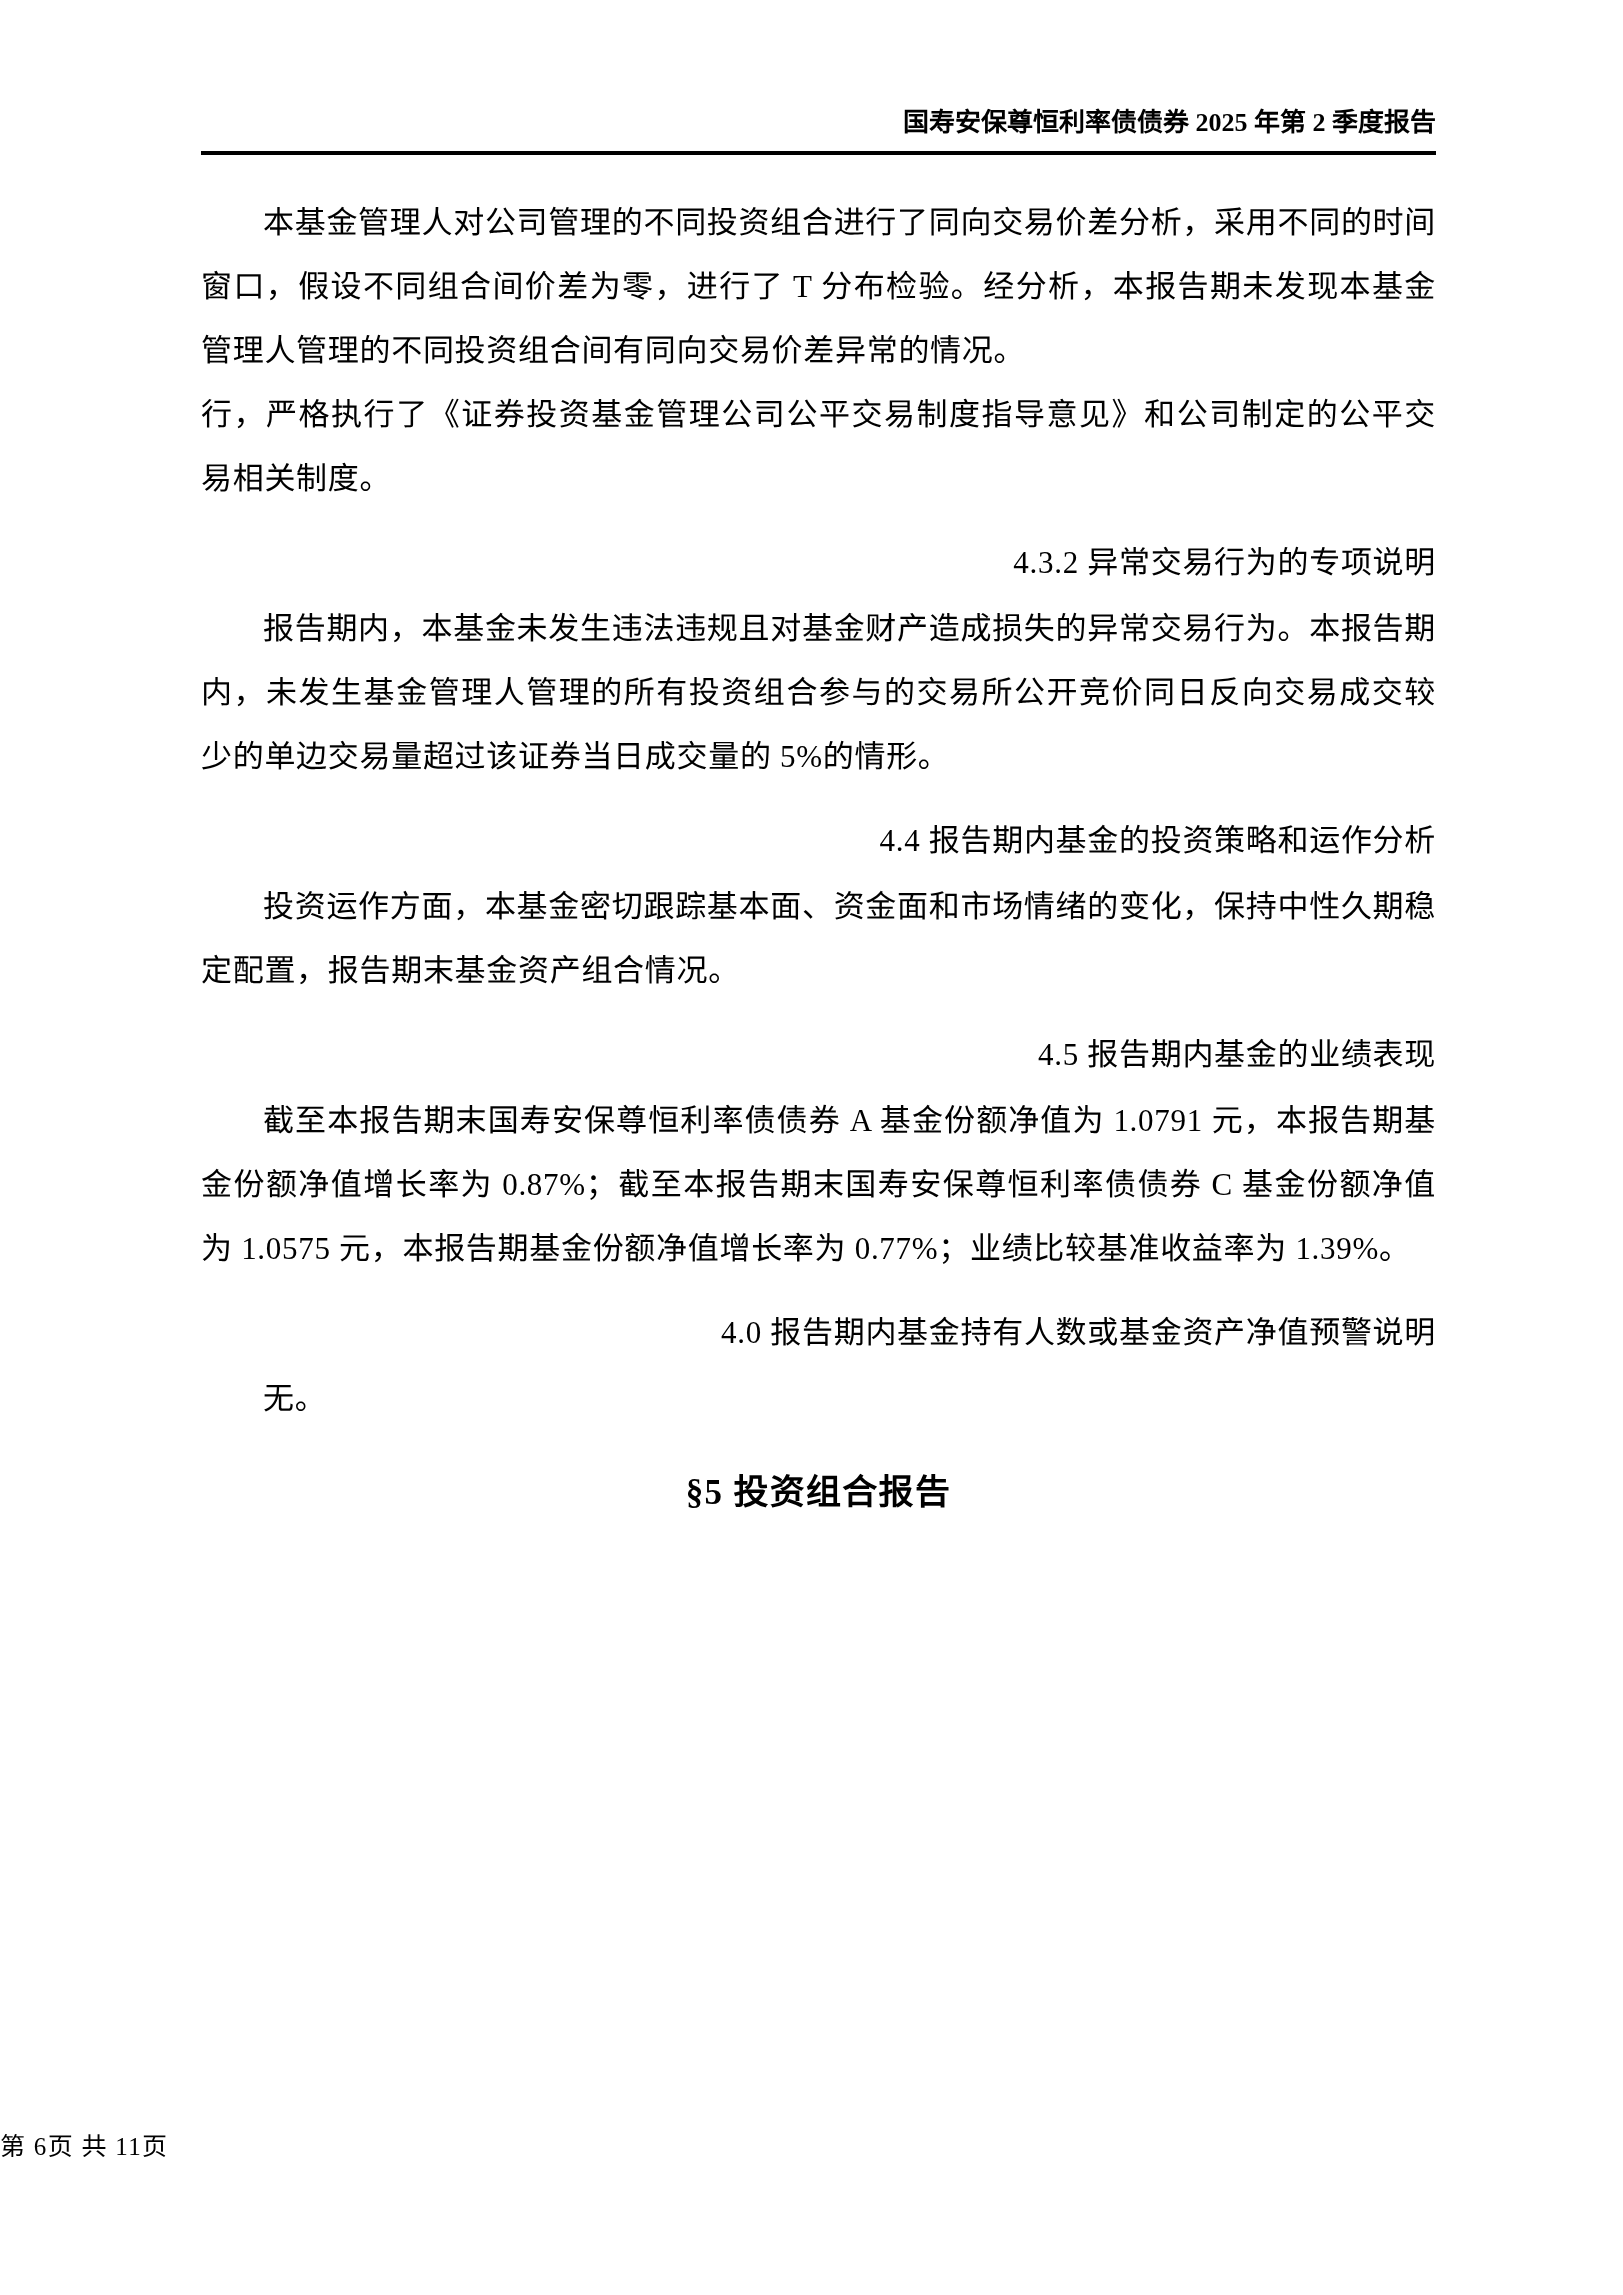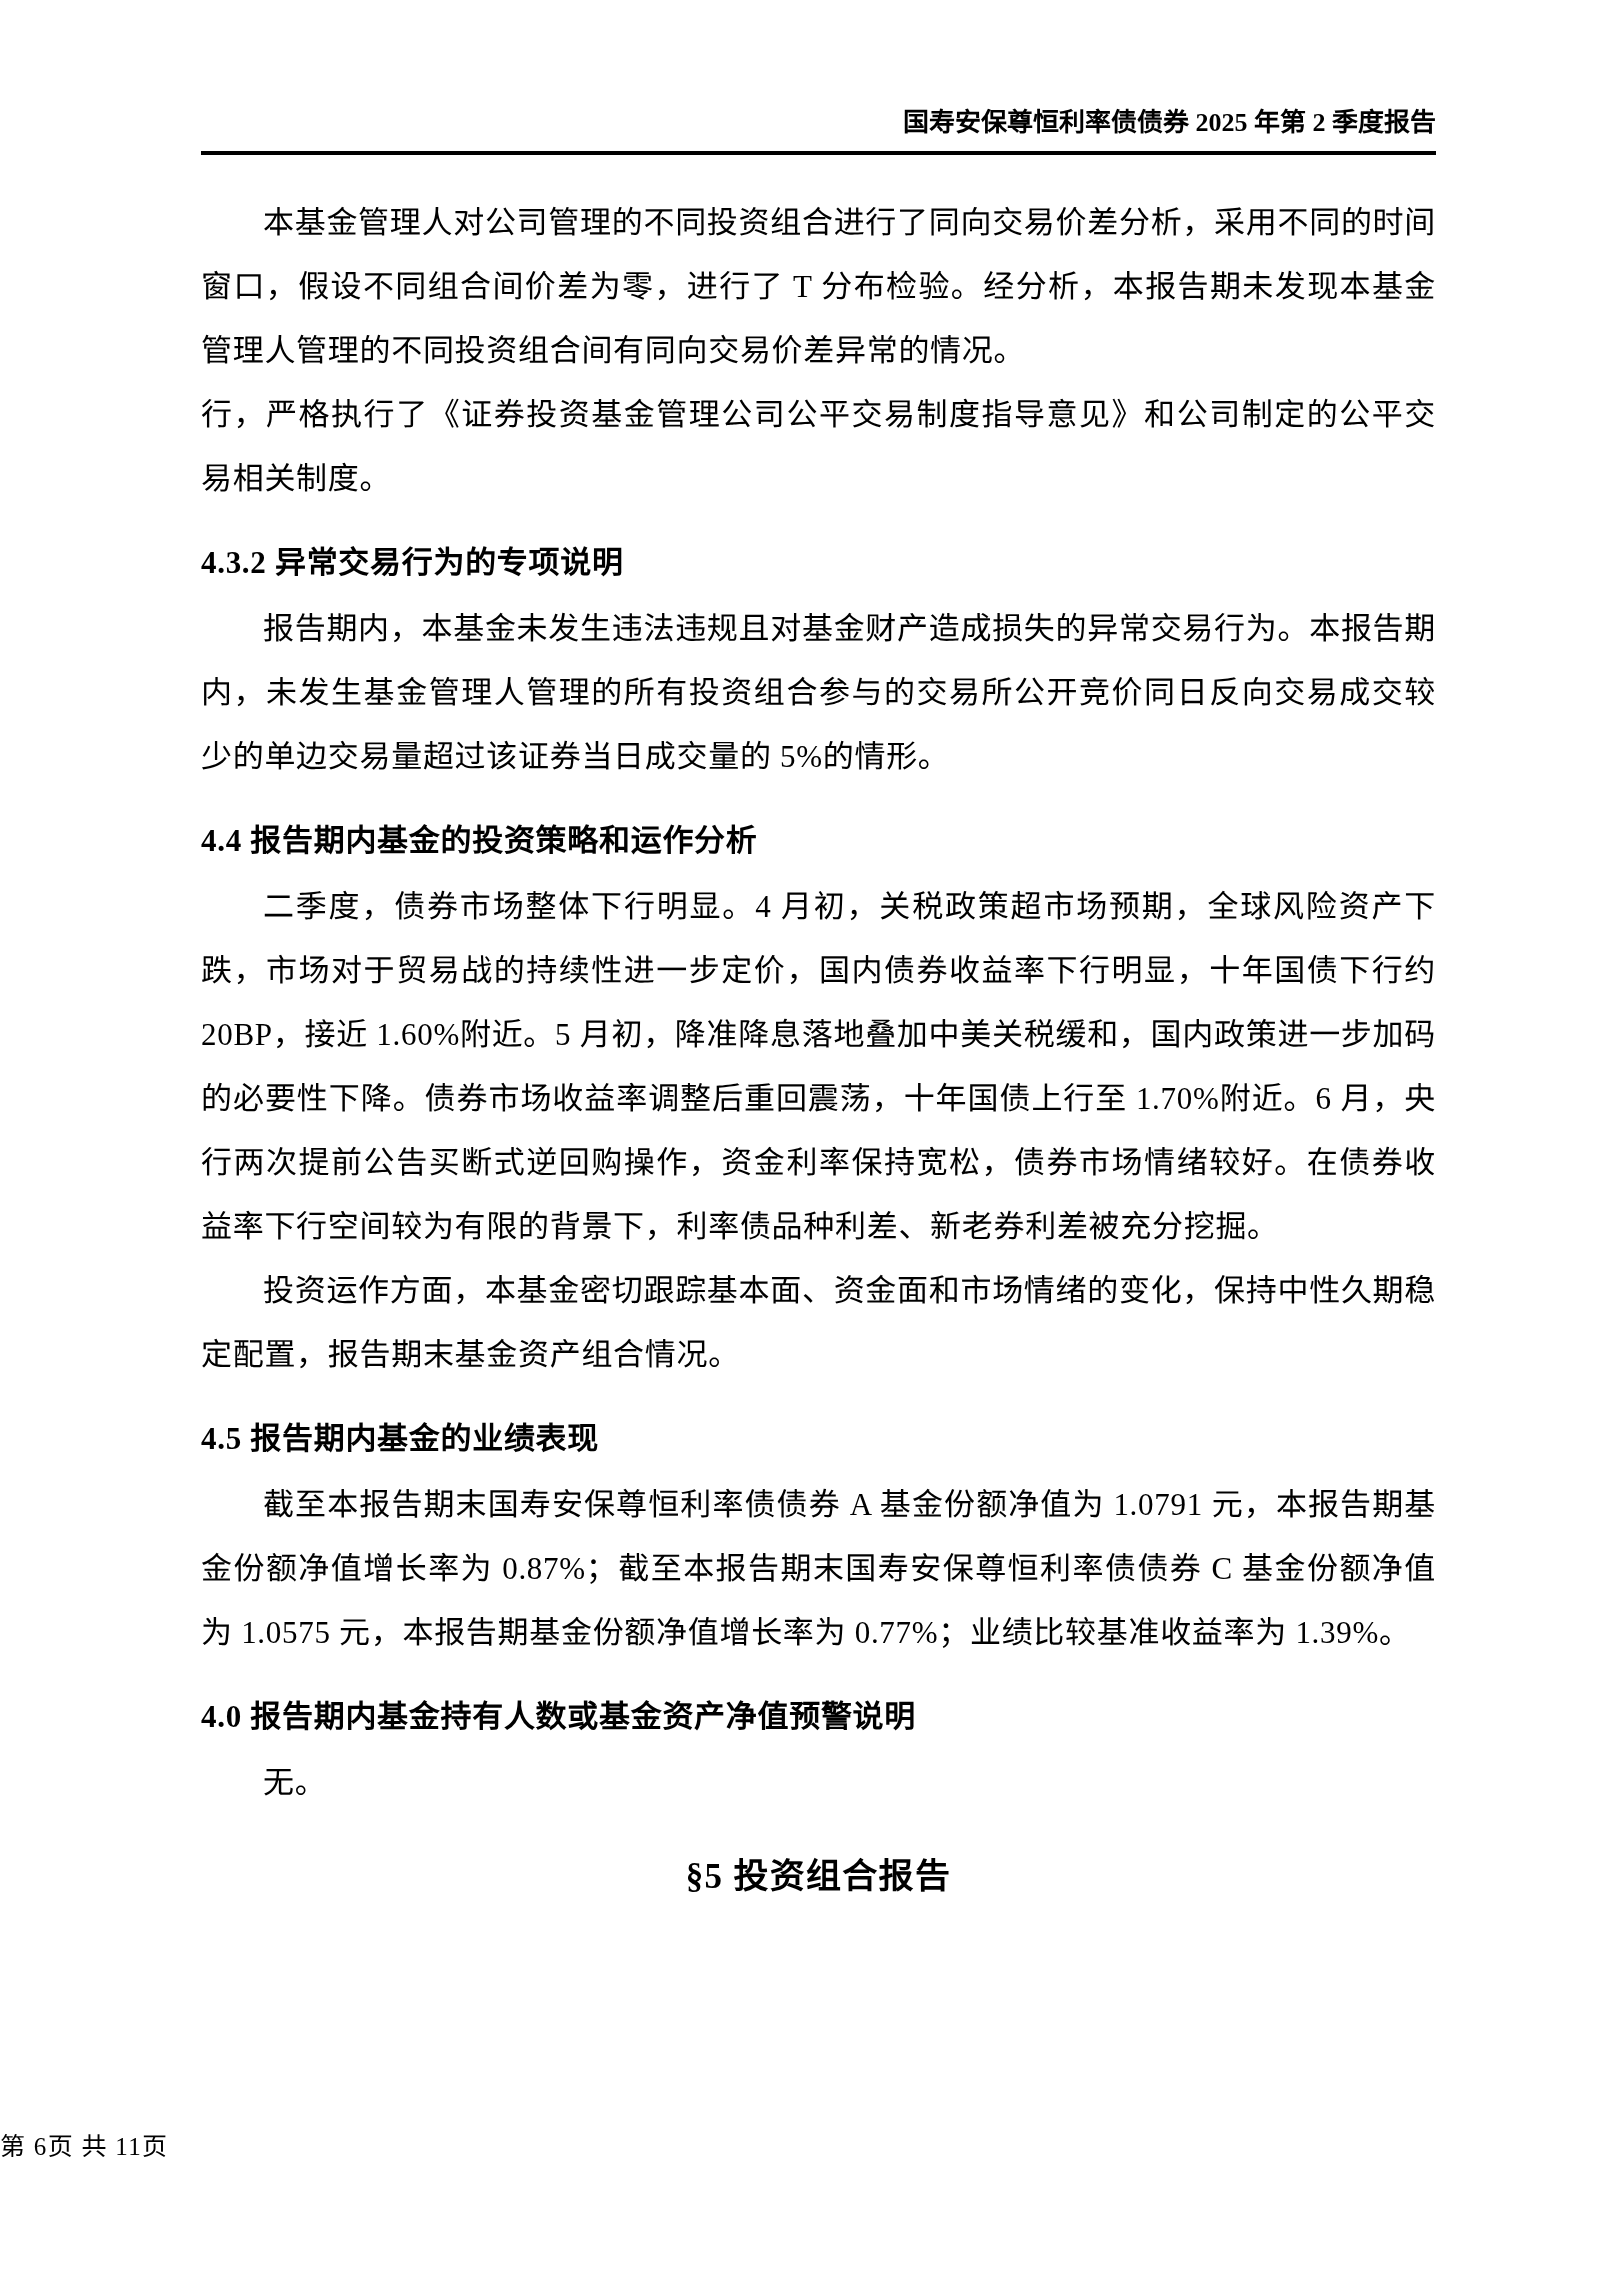--- a/index.html
+++ b/index.html
@@ -42,22 +42,22 @@
     text-indent: 2em;
     letter-spacing: 0.7px;
   }
   .para.no-indent {
     text-indent: 0;
   }
   .heading {
     margin: 20px 0 2px 0;
     font-size: 31px;
     line-height: 64px;
-    font-weight: bold;
-    text-align: left;
+    font-weight: normal;
+    text-align: right;
     letter-spacing: 0.7px;
   }
   .chapter-heading {
     margin: 30px 0 0 0;
     font-size: 35px;
     line-height: 64px;
     font-weight: bold;
     text-align: center;
     letter-spacing: 1.3px;
   }
@@ -90,21 +90,20 @@
     <p class="para">本基金管理人对公司管理的不同投资组合进行了同向交易价差分析，采用不同的时间窗口，假设不同组合间价差为零，进行了 T 分布检验。经分析，本报告期未发现本基金管理人管理的不同投资组合间有同向交易价差异常的情况。</p>
 
     <p class="para no-indent">行，严格执行了《证券投资基金管理公司公平交易制度指导意见》和公司制定的公平交易相关制度。</p>
 
     <h3 class="heading">4.3.2 异常交易行为的专项说明</h3>
 
     <p class="para">报告期内，本基金未发生违法违规且对基金财产造成损失的异常交易行为。本报告期内，未发生基金管理人管理的所有投资组合参与的交易所公开竞价同日反向交易成交较少的单边交易量超过该证券当日成交量的 5%的情形。</p>
 
     <h3 class="heading">4.4 报告期内基金的投资策略和运作分析</h3>
 
-    <p class="para">二季度，债券市场整体下行明显。4 月初，关税政策超市场预期，全球风险资产下跌，市场对于贸易战的持续性进一步定价，国内债券收益率下行明显，十年国债下行约 20BP，接近 1.60%附近。5 月初，降准降息落地叠加中美关税缓和，国内政策进一步加码的必要性下降。债券市场收益率调整后重回震荡，十年国债上行至 1.70%附近。6 月，央行两次提前公告买断式逆回购操作，资金利率保持宽松，债券市场情绪较好。在债券收益率下行空间较为有限的背景下，利率债品种利差、新老券利差被充分挖掘。</p>
 
     <p class="para">投资运作方面，本基金密切跟踪基本面、资金面和市场情绪的变化，保持中性久期稳定配置，报告期末基金资产组合情况。</p>
 
     <h3 class="heading">4.5 报告期内基金的业绩表现</h3>
 
     <p class="para">截至本报告期末国寿安保尊恒利率债债券 A 基金份额净值为 1.0791 元，本报告期基金份额净值增长率为 0.87%；截至本报告期末国寿安保尊恒利率债债券 C 基金份额净值为 1.0575 元，本报告期基金份额净值增长率为 0.77%；业绩比较基准收益率为 1.39%。</p>
 
     <h3 class="heading">4.0 报告期内基金持有人数或基金资产净值预警说明</h3>
 
     <p class="para">无。</p>

